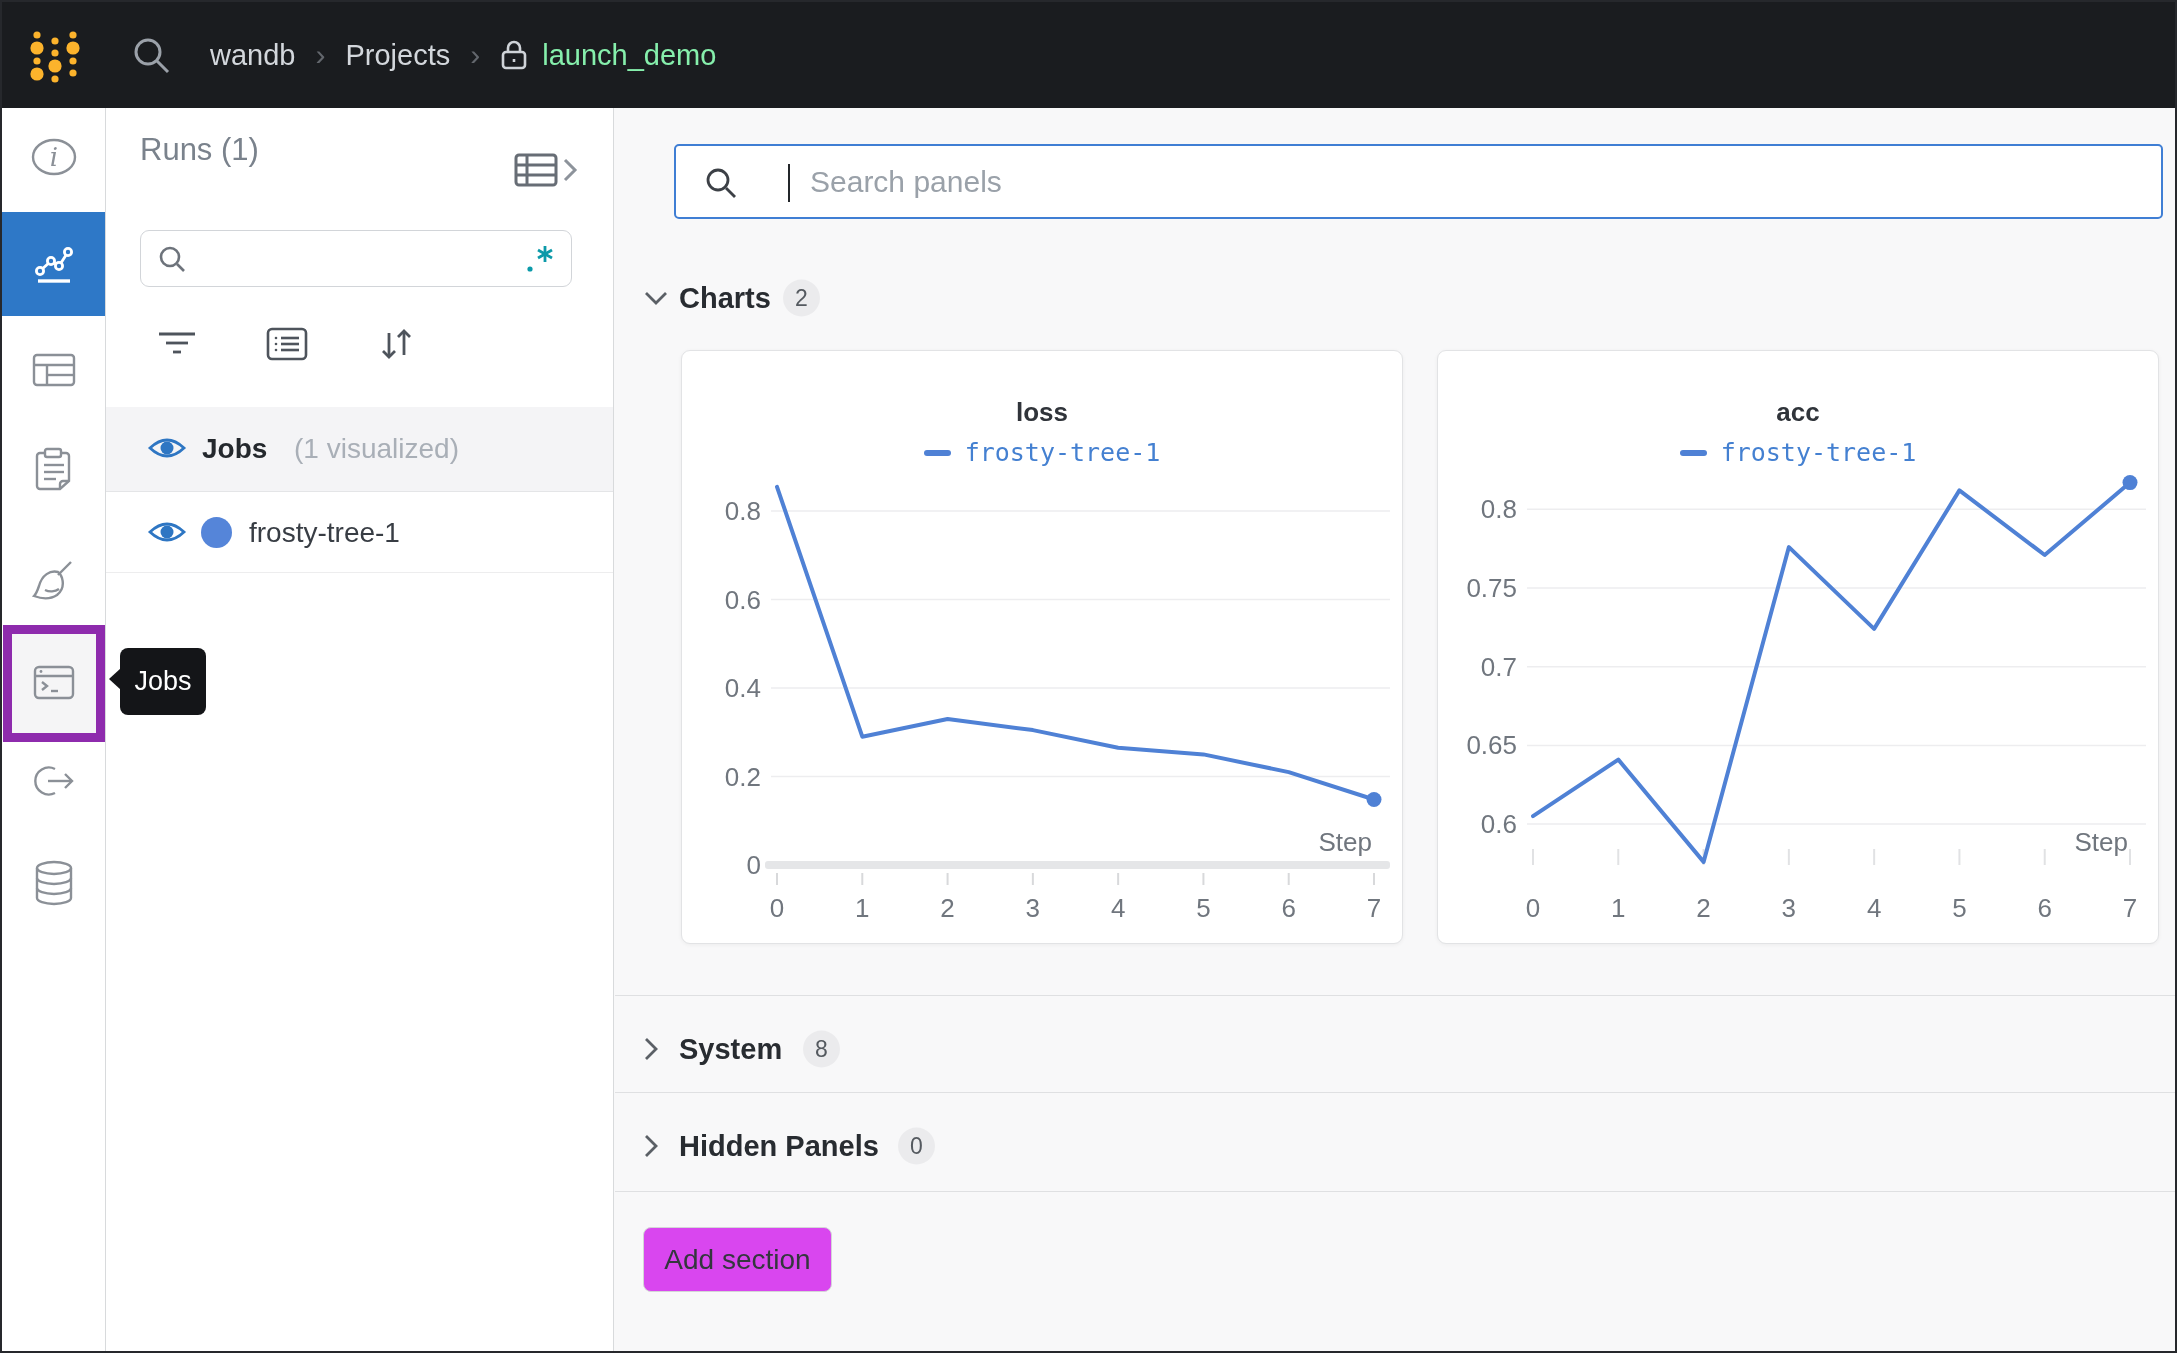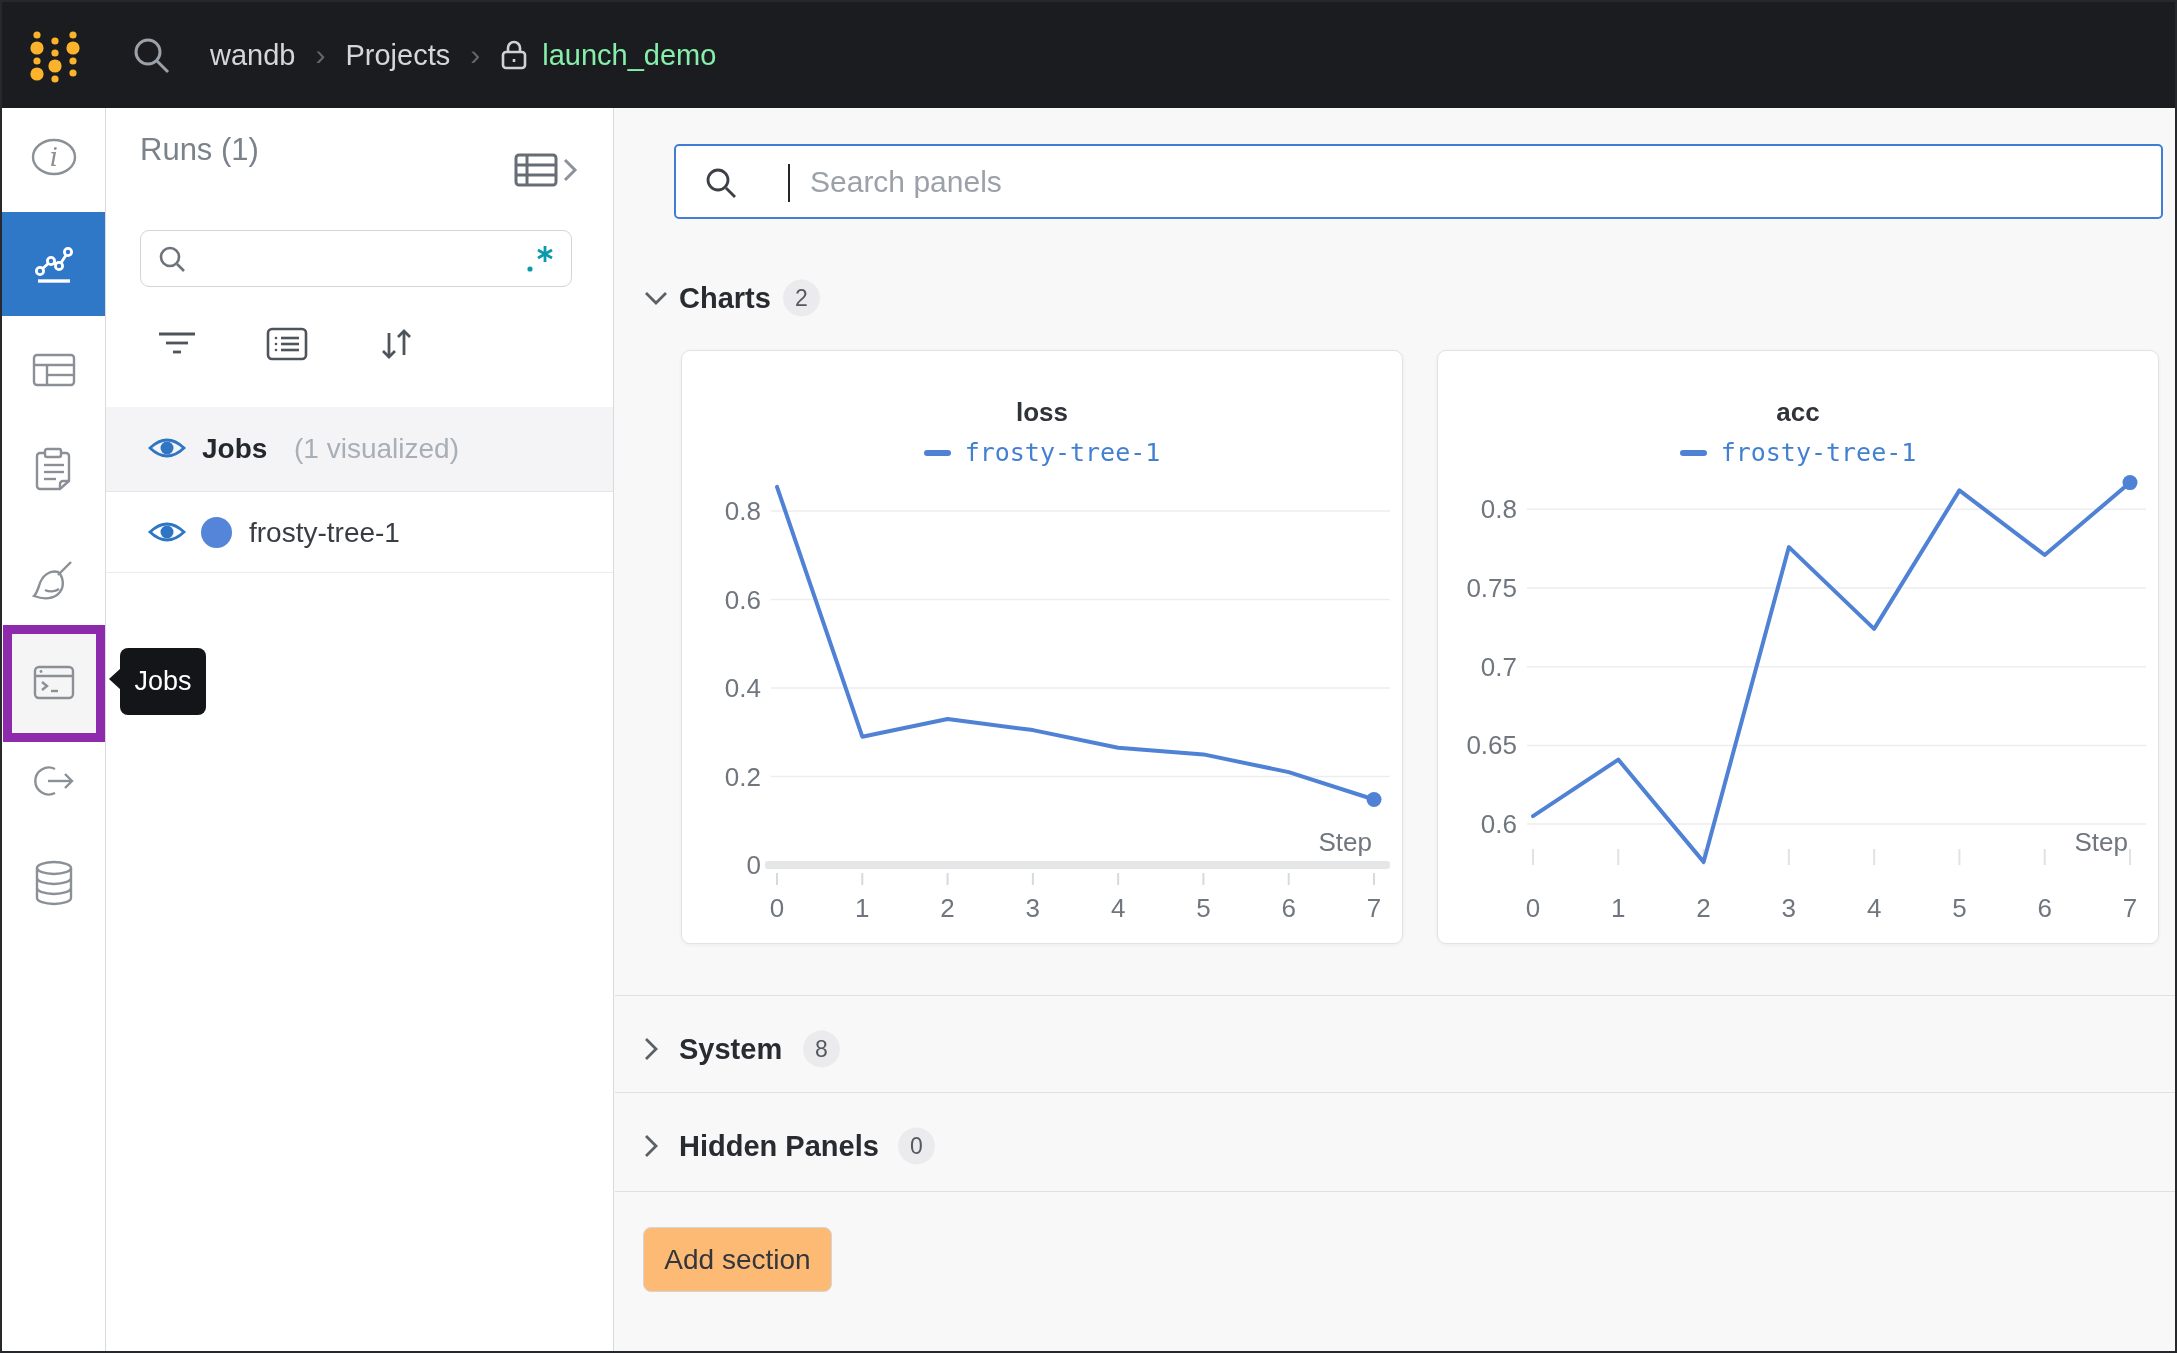--- a/index.html
+++ b/index.html
@@ -99,21 +99,21 @@
                  color:#30343a; }
   .chart-legend { margin-top:10px; display:flex; align-items:center; justify-content:center;
                   gap:14px; }
   .legend-dash { width:27px; height:6px; border-radius:3px; background:var(--line-blue); }
   .legend-name { font-family:"DejaVu Sans Mono", monospace; font-size:25px;
                  color:var(--legend-blue); }
   .chart-svg { position:absolute; left:0; top:0; }
   .chart-svg text { font-family:"Liberation Sans", sans-serif; font-size:26px; fill:#70767e; }
 
   .add-section { position:absolute; left:28px; top:1119px; width:189px; height:65px;
-                 background:#fdba74; border:1px solid #d4d5d7; border-radius:8px;
+                 background:#d946ef; border:1px solid #d4d5d7; border-radius:8px;
                  font-size:28px; color:#33373d; cursor:pointer;
                  font-family:"Liberation Sans", sans-serif; }
 </style>
 </head>
 <body>
 
 <div class="screen">
 
   <header class="topnav">
     <div class="logo">

